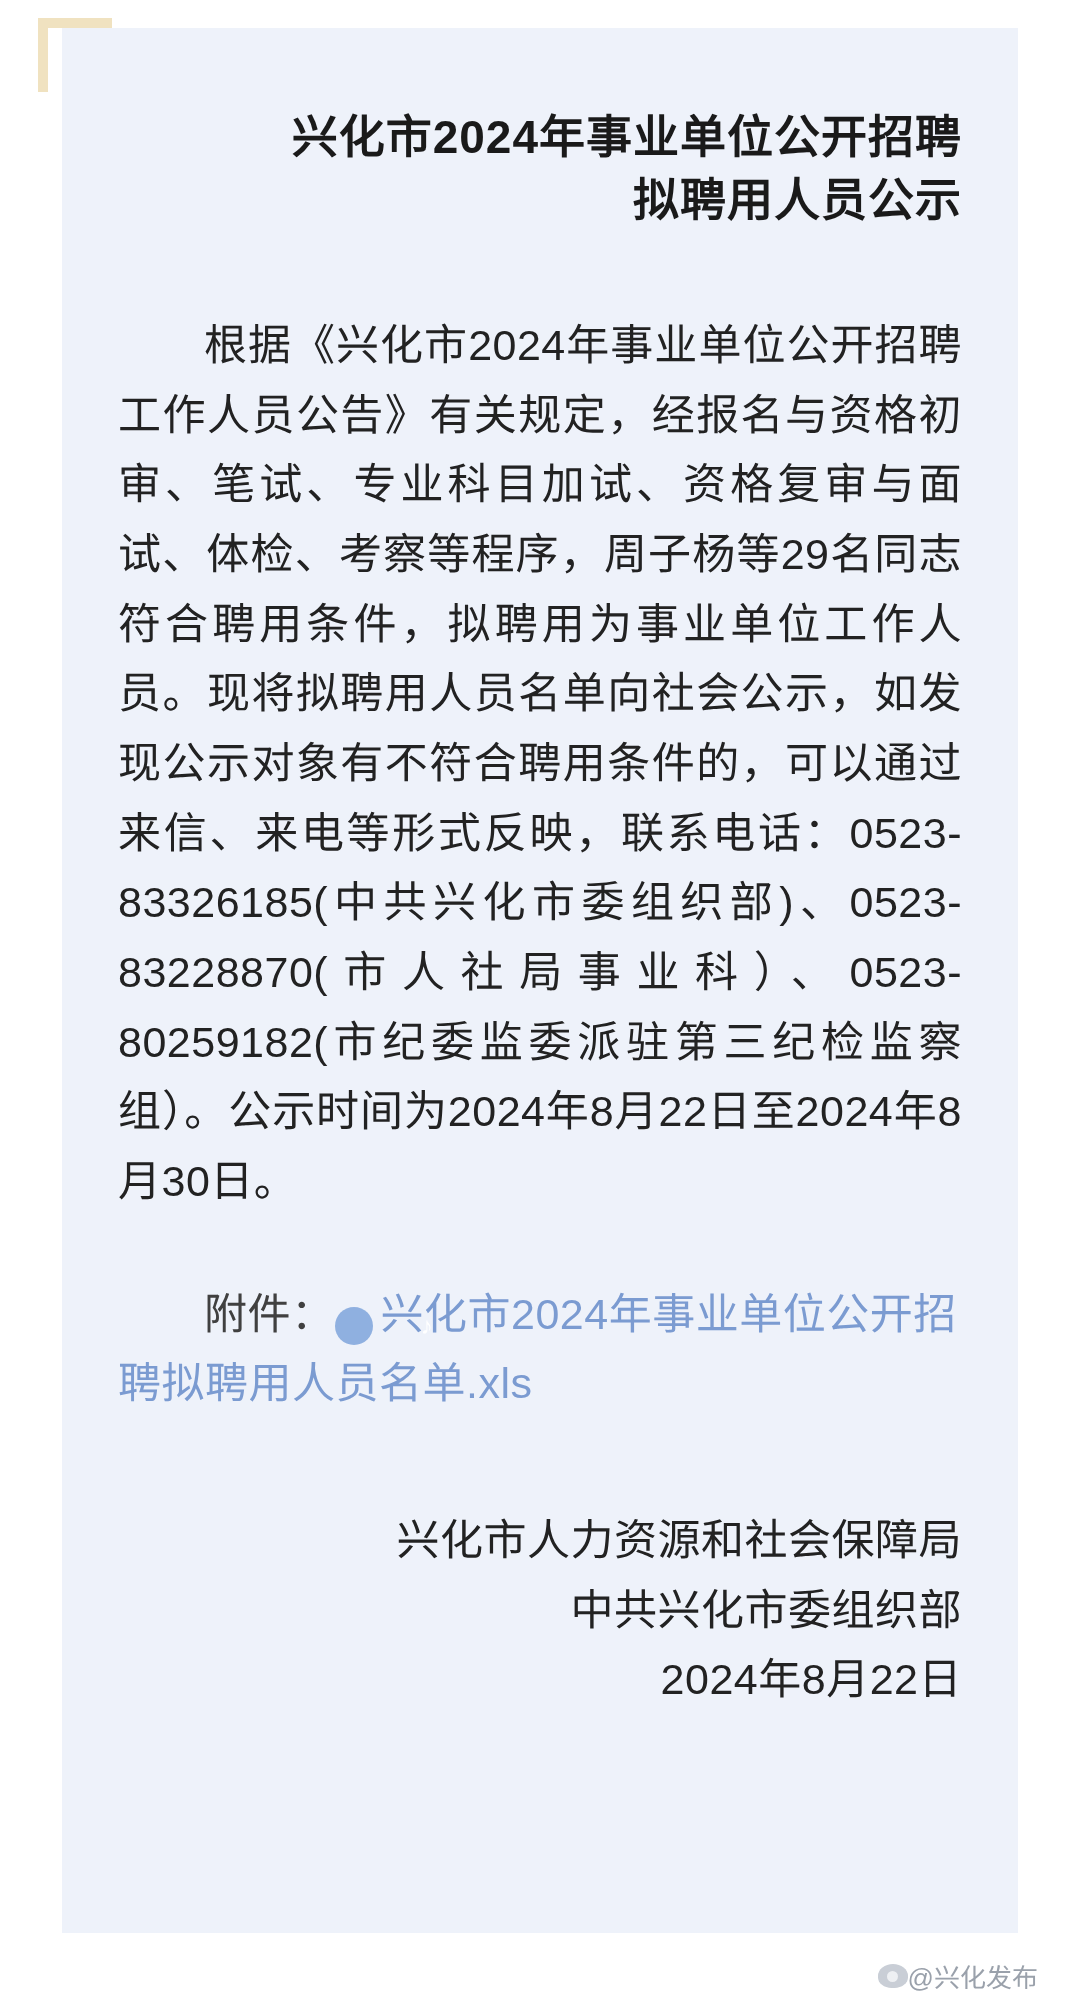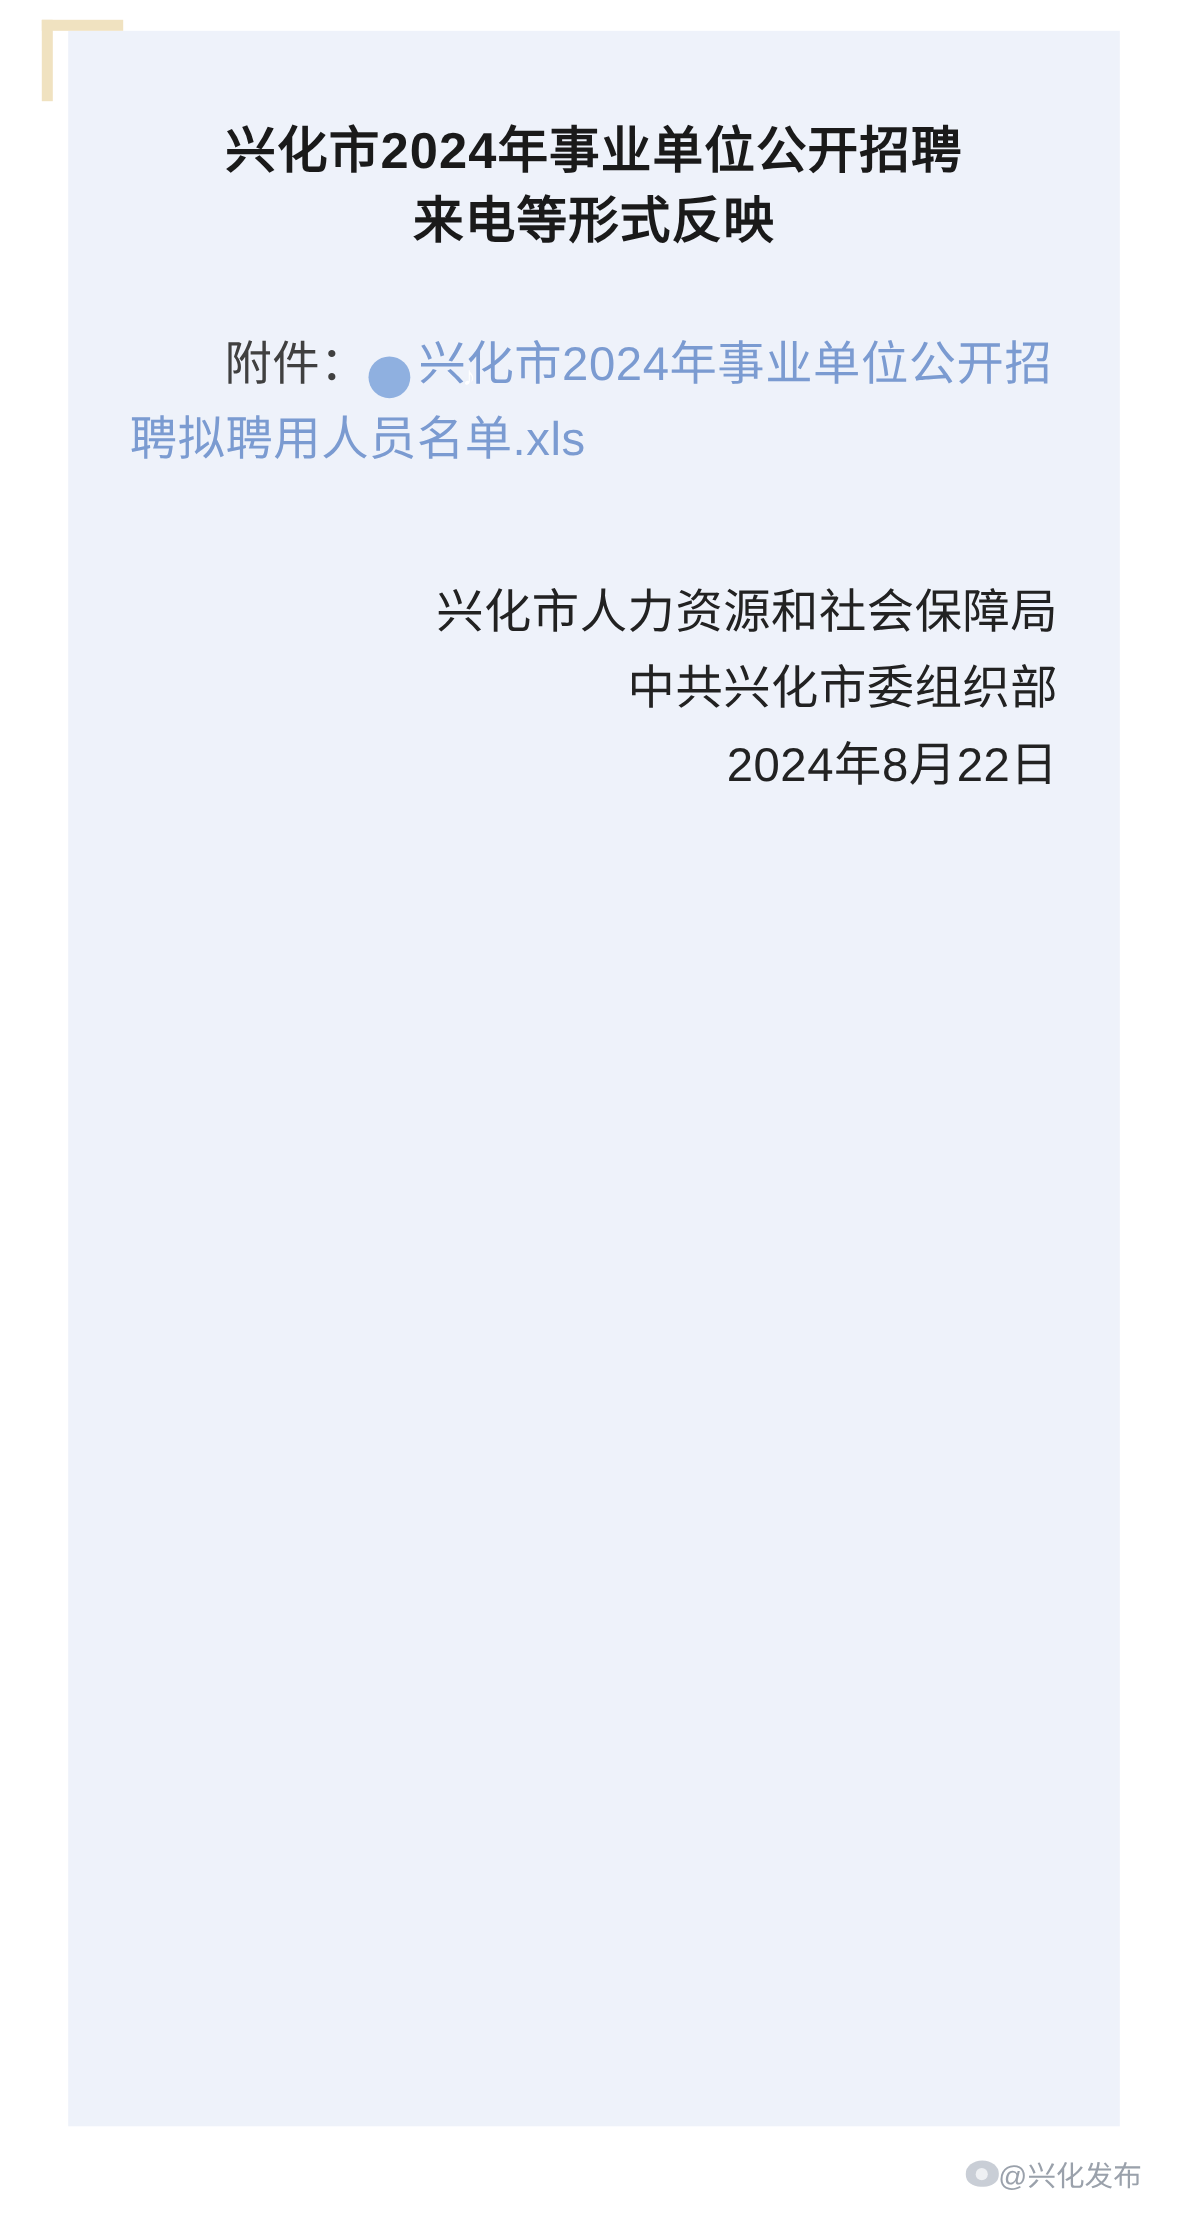--- a/index.html
+++ b/index.html
@@ -41,21 +41,21 @@
     top: 28px;
     width: 956px;
     height: 1905px;
     background: #eef2fa;
     box-sizing: border-box;
     padding: 60px 56px 40px 56px;
     z-index: 2;
   }
 
   .title {
-    text-align: center;
+    text-align: right;
     font-weight: bold;
     font-size: 46px;
     line-height: 1.38;
     color: #1a1a1a;
     letter-spacing: 1px;
     margin: 18px 0 0 0;
   }
   .title .line {
     display: block;
   }
@@ -148,23 +148,24 @@
 <body>
 
 <div class="page">
 
   <div class="corner-bracket"></div>
 
   <div class="card">
 
     <h1 class="title">
       <span class="line">兴化市2024年事业单位公开招聘</span>
-      <span class="line">来电等形式反映</span>
+      <span class="line">拟聘用人员公示</span>
     </h1>
 
+    <p class="body-text">根据《兴化市2024年事业单位公开招聘工作人员公告》有关规定，经报名与资格初审、笔试、专业科目加试、资格复审与面试、体检、考察等程序，周子杨等29名同志符合聘用条件，拟聘用为事业单位工作人员。现将拟聘用人员名单向社会公示，如发现公示对象有不符合聘用条件的，可以通过来信、来电等形式反映，联系电话：0523-83326185(中共兴化市委组织部)、0523-83228870(市人社局事业科）、0523-80259182(市纪委监委派驻第三纪检监察组）。公示时间为2024年8月22日至2024年8月30日。</p>
 
     <p class="attachment-block">
       <span class="attach-label">附件：</span><span class="attach-icon">♪</span><a class="attach-link" href="#">兴化市2024年事业单位公开招聘拟聘用人员名单.xls</a>
     </p>
 
     <div class="signature">
       <div>兴化市人力资源和社会保障局</div>
       <div>中共兴化市委组织部</div>
       <div>2024年8月22日</div>
     </div>

